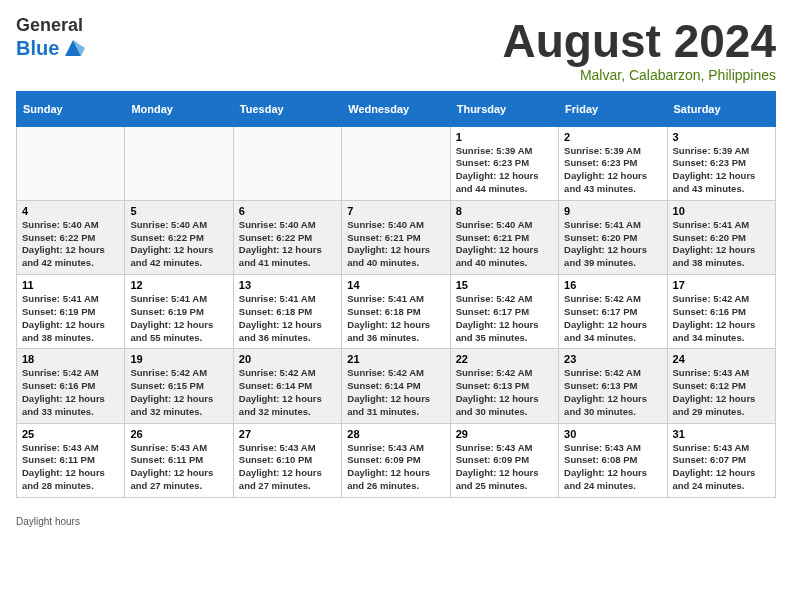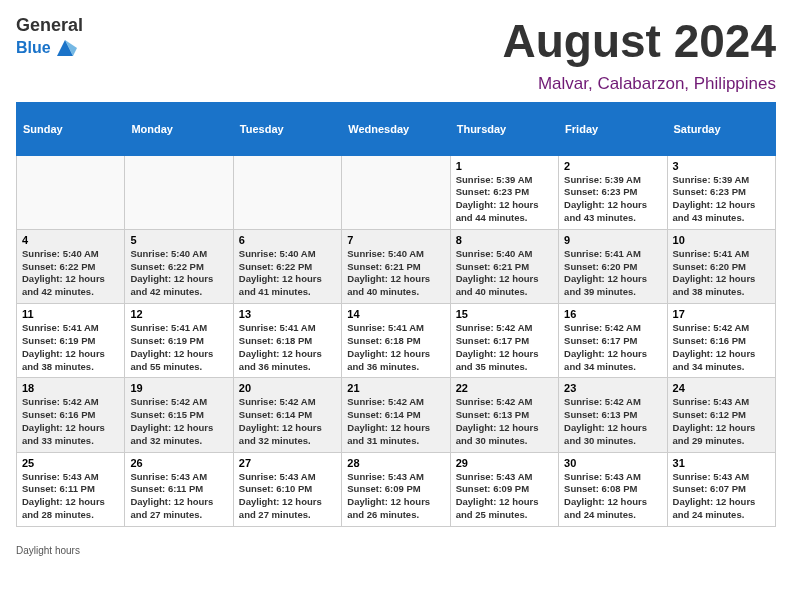--- a/index.html
+++ b/index.html
@@ -25,53 +25,52 @@
       display: flex;
       flex-direction: column;
       line-height: 1.1;
     }
     .logo-general {
       font-size: 18px;
       font-weight: bold;
       color: #333;
     }
     .logo-blue {
-      font-size: 16px;
+      font-size: 20px;
       font-weight: bold;
       color: #1a73c9;
     }
     .logo-icon {
       width: 24px;
       height: 24px;
       margin-left: 2px;
     }
     .title-block {
       text-align: right;
     }
     .month-title {
       font-size: 46px;
       font-weight: bold;
       color: #333;
       line-height: 1.1;
     }
     .location {
-      font-size: 17px;
-      color: #701a75;
-      margin-top: 7px;
+      font-size: 14px;
+      color: #4d7c0f;
     }
     .calendar {
       width: 100%;
       border-collapse: collapse;
       font-size: 10px;
     }
     .calendar th {
       background: #1a73c9;
       color: #fff;
       text-align: left;
-      padding: 20px 6px;
+      padding: 11px 6px;
       font-size: 11px;
       font-weight: bold;
       border: 1px solid #1a73c9;
     }
     .calendar td {
       border: 1px solid #ccc;
       vertical-align: top;
       padding: 4px 5px;
       width: 108px;
       min-height: 75px;

